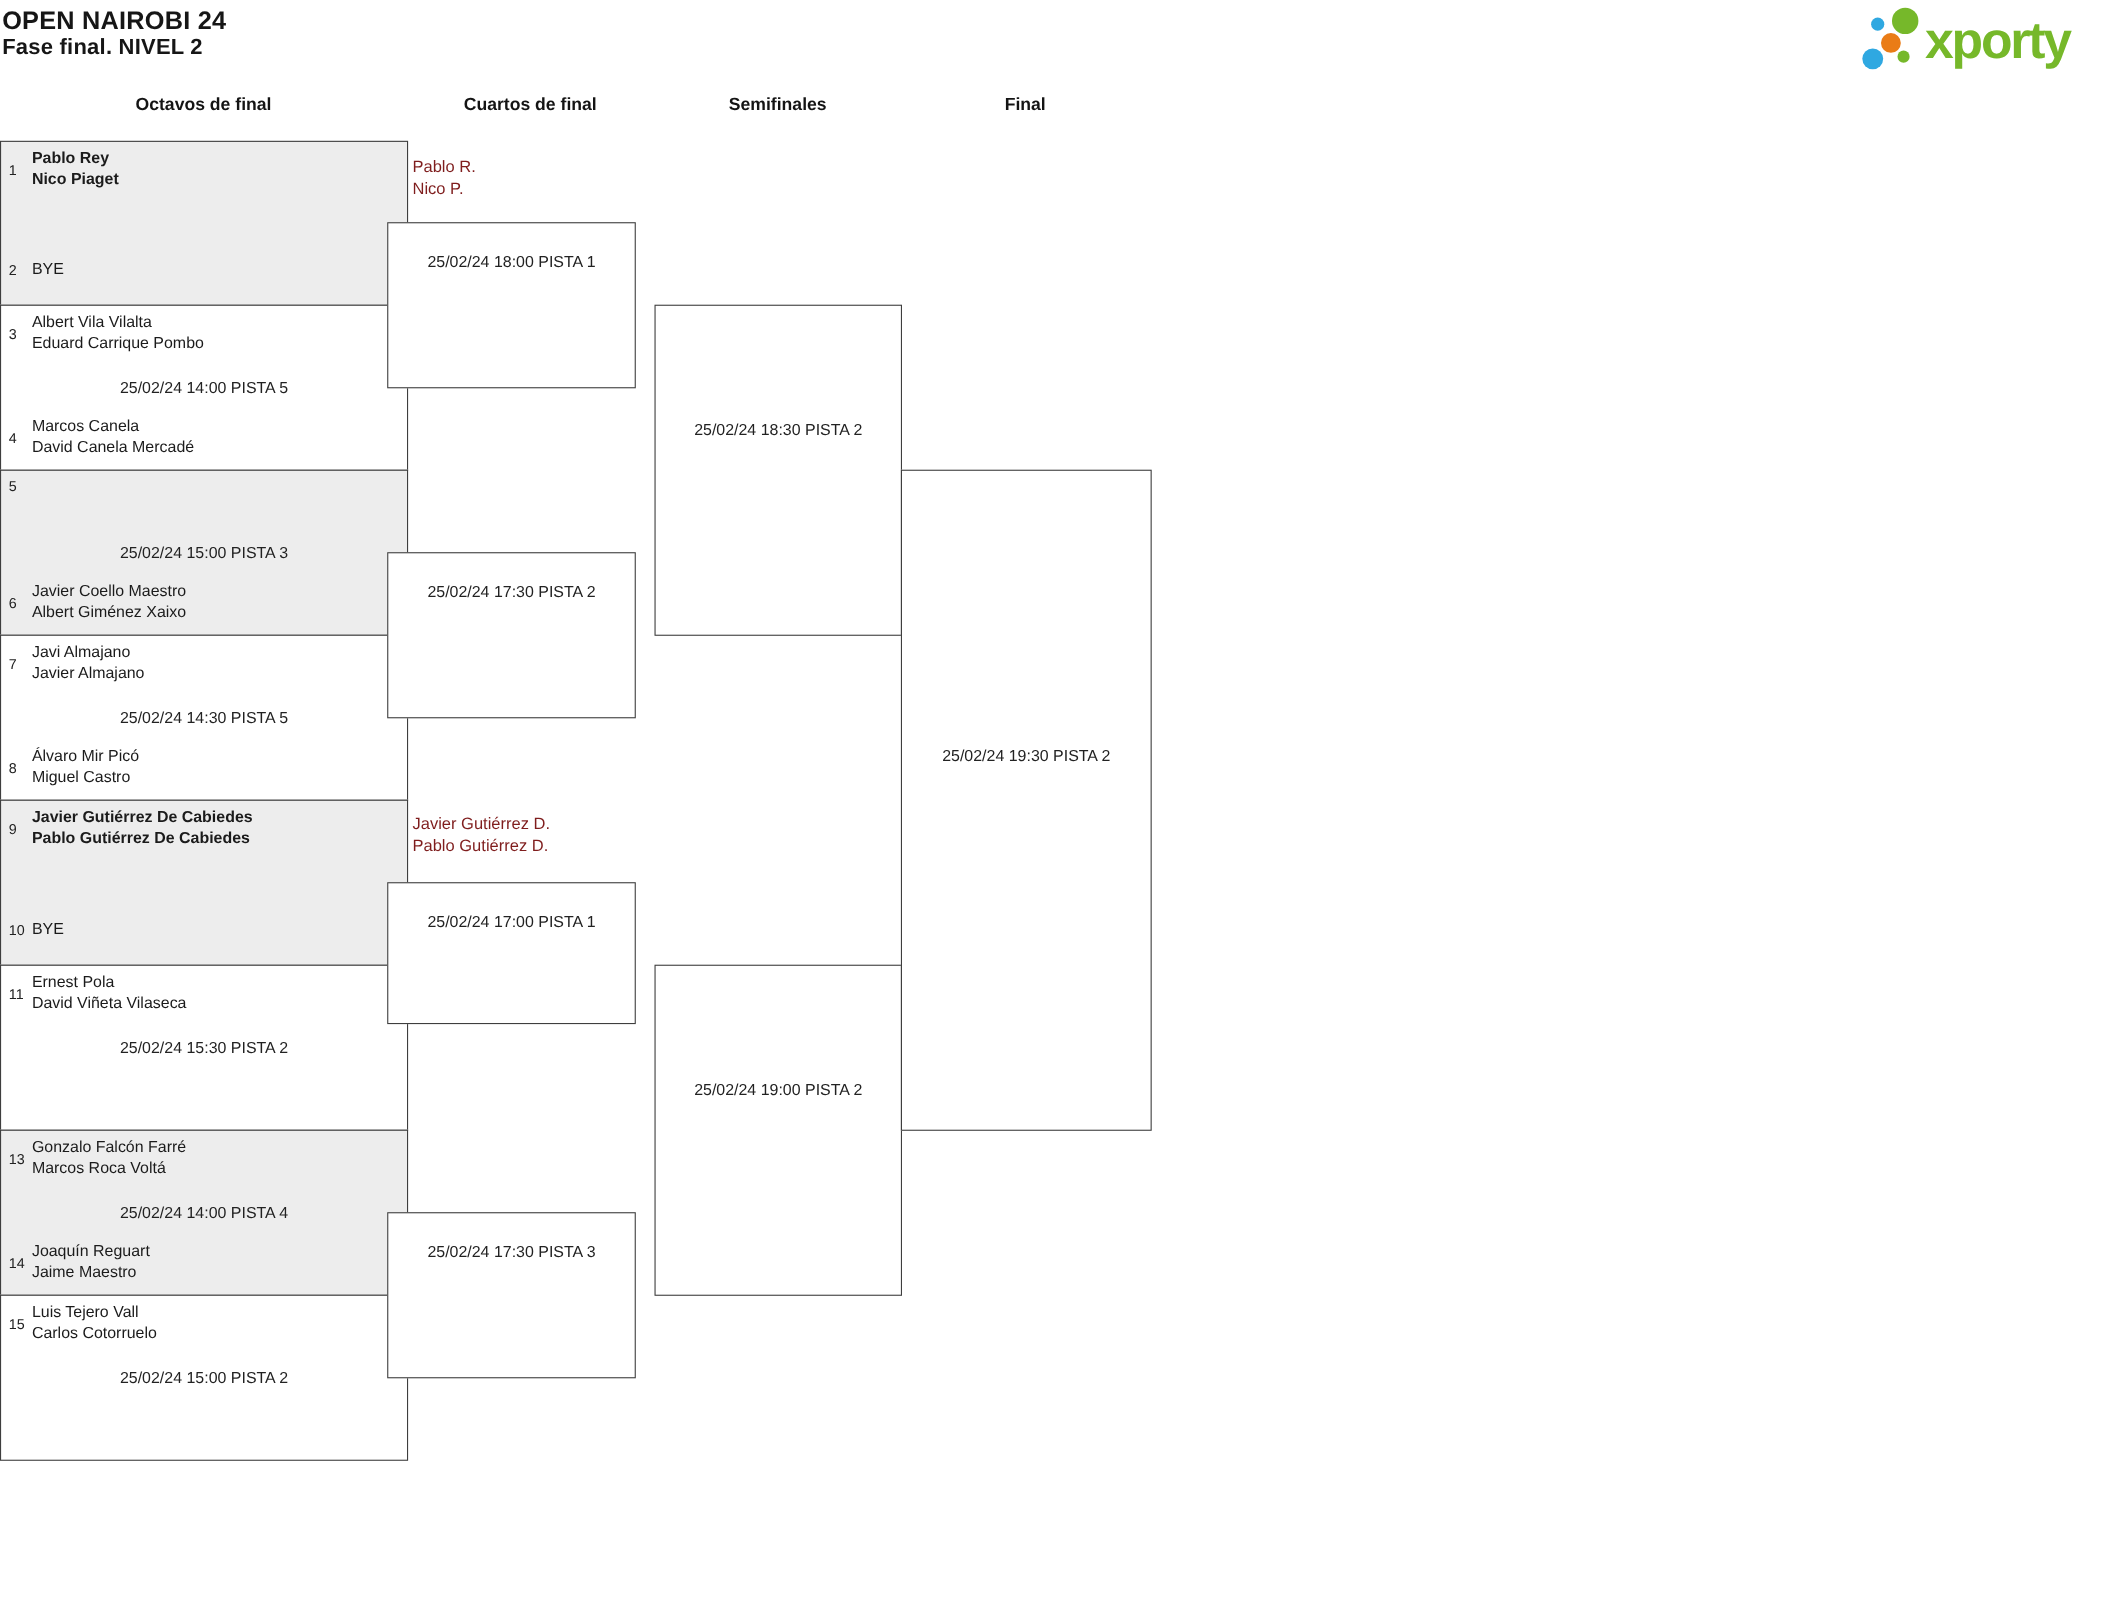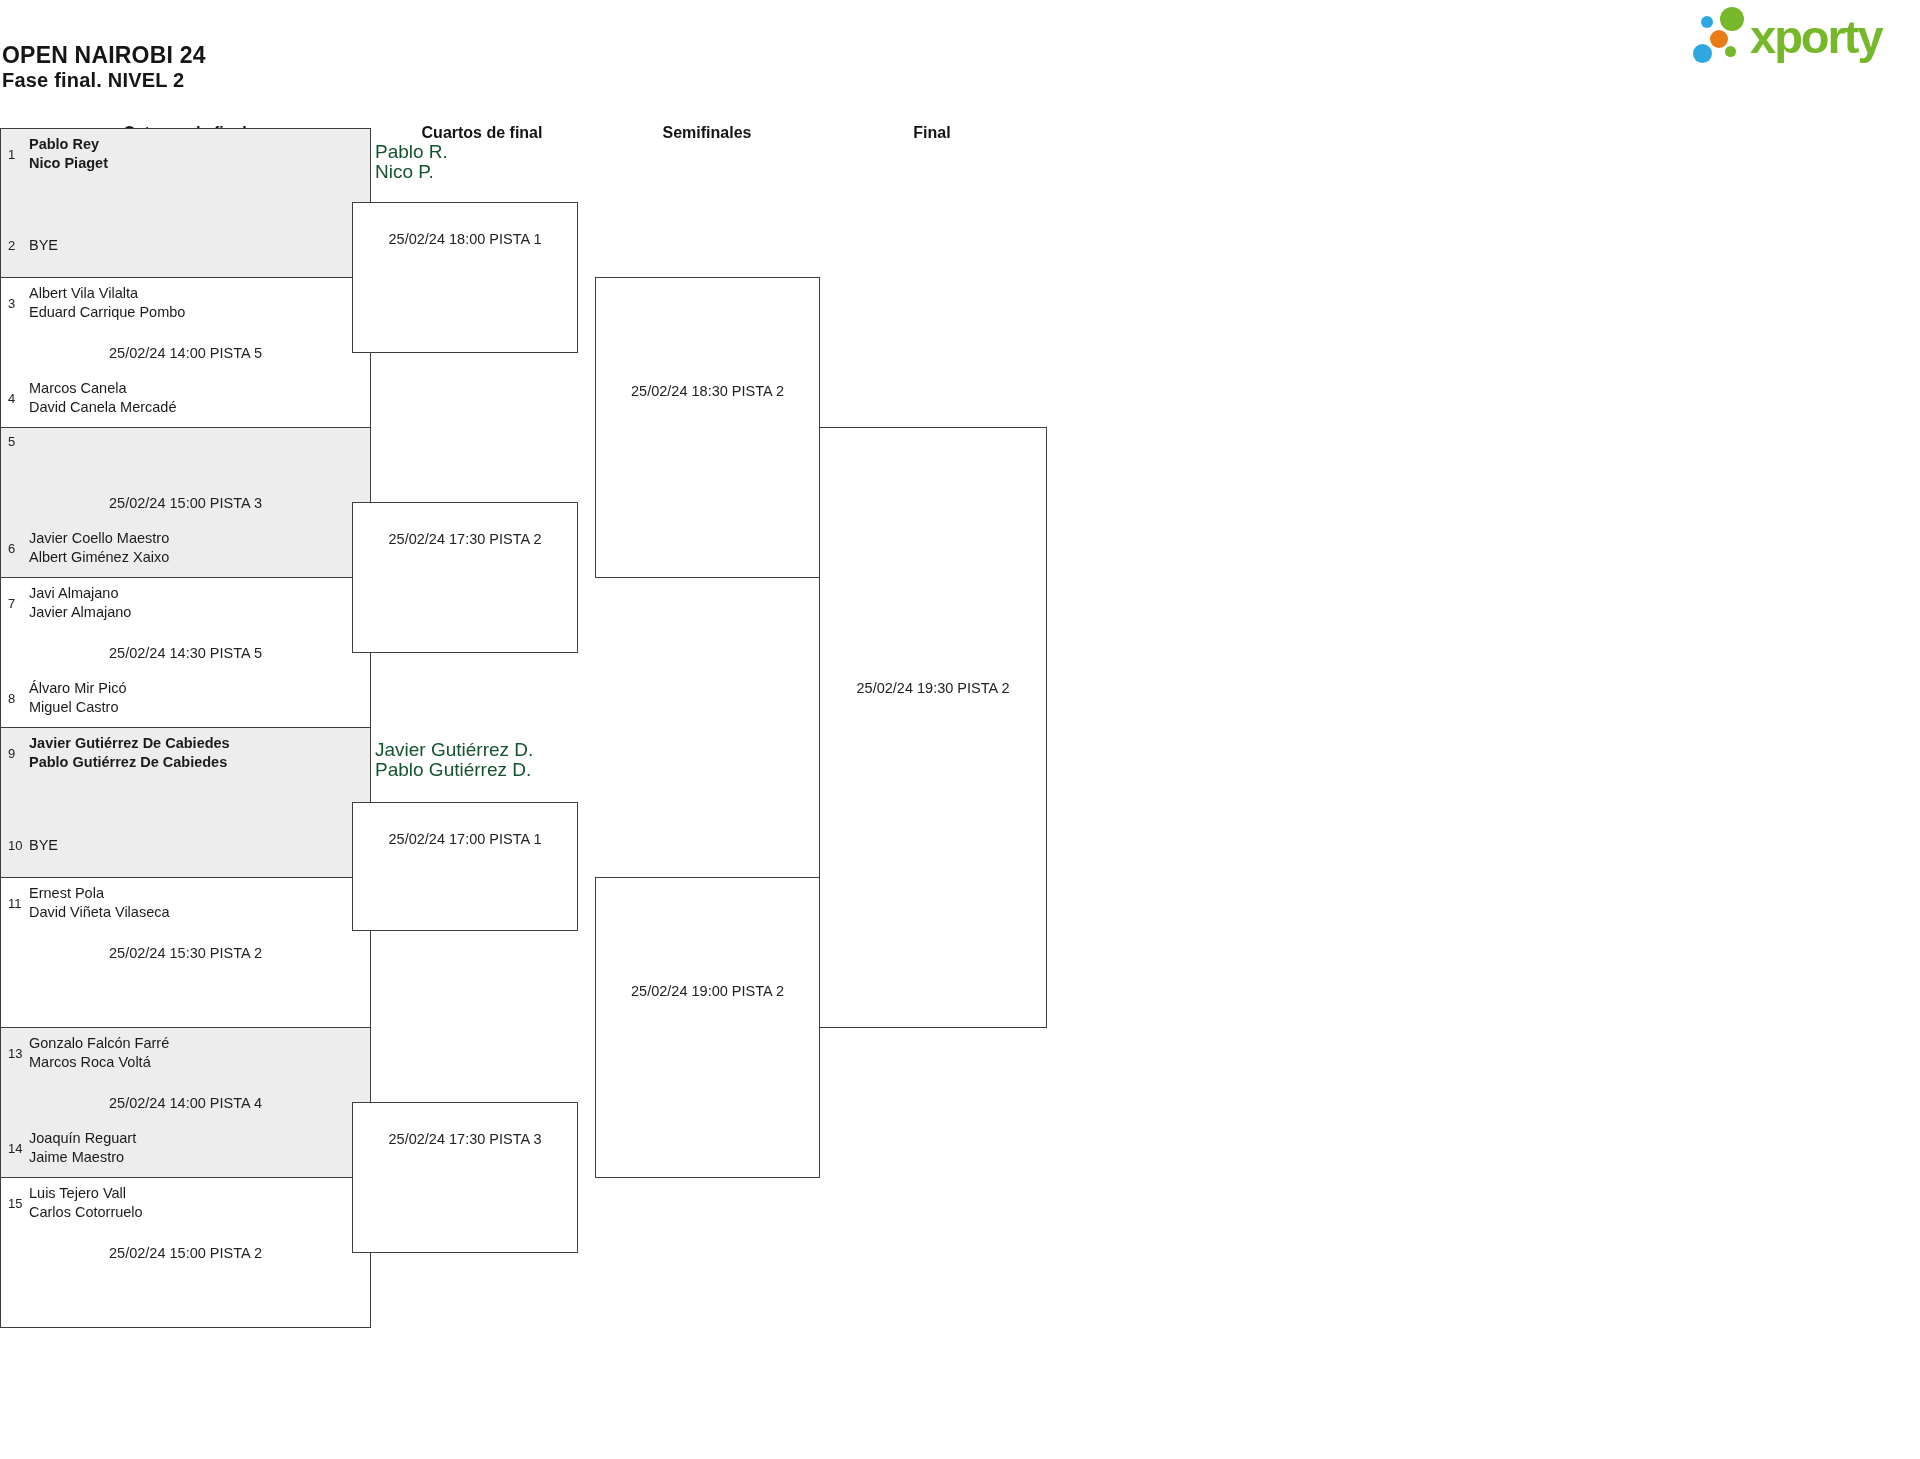--- a/index.html
+++ b/index.html
@@ -1,20 +1,20 @@
 <!DOCTYPE html>
 <html><head>
 <meta charset="utf-8">
 <style>
   html,body{margin:0;padding:0;}
   body{
     width:1920px;height:1459px;background:#ffffff;position:relative;overflow:hidden;
     font-family:"Liberation Sans","DejaVu Sans",sans-serif;color:#1d1d1d;
   }
-  .abs{position:absolute;margin-top:37px;}
+  .abs{position:absolute;}
   
   .page-title{left:2px;top:5px;font-size:23px;font-weight:700;letter-spacing:.2px;color:#161616;}
   .page-subtitle{left:2px;top:32px;font-size:20px;font-weight:700;letter-spacing:.2px;color:#161616;}
   
   .logo-dot{position:absolute;border-radius:50%;}
   .logo-wordmark{position:absolute;left:1750px;top:13px;font-size:47px;line-height:1;font-weight:800;letter-spacing:-2px;color:#76b82a;}
   
   .round-header{top:87px;width:300px;text-align:center;font-size:16px;font-weight:600;color:#141414;}
   
   .box{position:absolute;border:1px solid #3e3e3e;box-sizing:border-box;background:#fff;}
@@ -29,21 +29,21 @@
   .row .names.bold{font-weight:700;}
   .row.p1{top:6px;}
   .row.p2{bottom:10px;}
   .row.p2.bye-row{bottom:22px;}
   .mdate{position:absolute;left:0;width:100%;text-align:center;font-size:14.5px;color:#222;}
   .r16 .mdate{top:50%;transform:translateY(-50%);}
   .qf .mdate{top:28px;}
   .sf .mdate{top:105px;}
   .fin .mdate{top:252px;}
   
-  .winner{position:absolute;left:375px;width:300px;font-size:19px;line-height:19.5px;color:#14532d;}
+  .winner{position:absolute;left:375px;width:300px;font-size:15px;line-height:19.5px;color:#7f1d1d;}
 </style>
 </head>
 <body>
 
 <div class="abs page-title">OPEN NAIROBI 24</div>
 <div class="abs page-subtitle">Fase final. NIVEL 2</div>
 
 <div>
   <div class="logo-dot" style="left:1701px;top:16px;width:12px;height:12px;background:#2fa8e1;"></div>
   <div class="logo-dot" style="left:1720px;top:7px;width:24px;height:24px;background:#76b82a;"></div>

